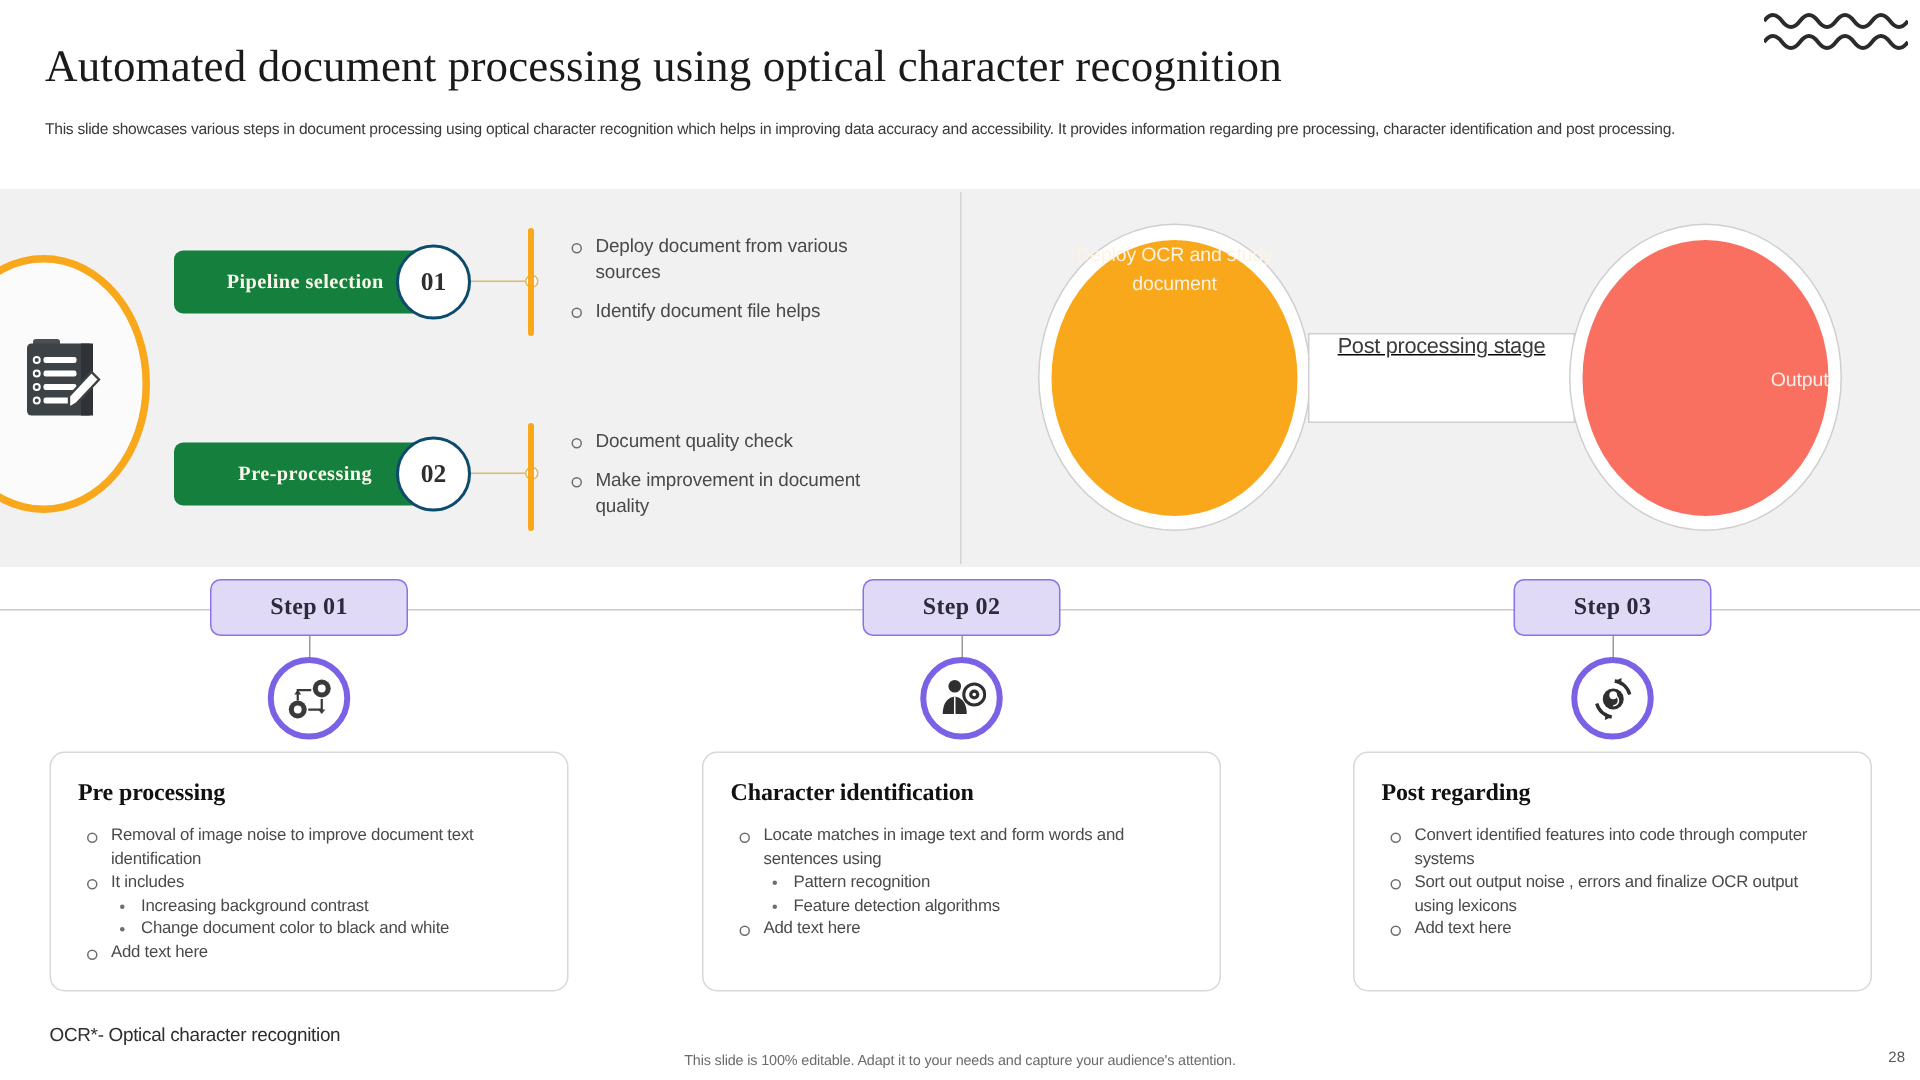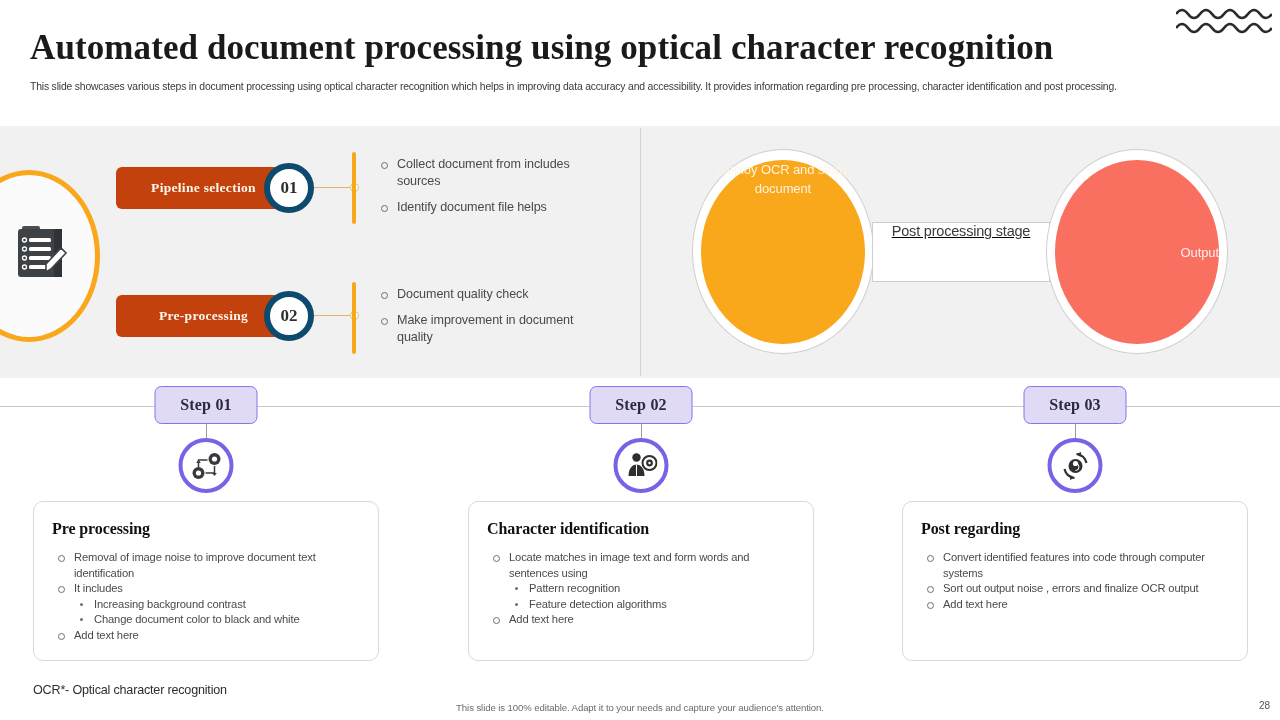--- a/index.html
+++ b/index.html
@@ -9,21 +9,21 @@
     font-family: "Liberation Sans", sans-serif;
     overflow: hidden;
   }
   .slide { position: relative; width: 1280px; height: 720px; background: #ffffff; }
 
   
   .wave-deco { position: absolute; top: 4px; right: 8px; width: 96px; height: 34px; }
   .slide-title {
     position: absolute; left: 30px; top: 28px; width: 1120px;
     font-family: "Liberation Serif", serif;
-    font-size: 35px; font-weight: 700; color: #1a1a1a; letter-spacing: .1px;
+    font-size: 30px; font-weight: 400; color: #1a1a1a; letter-spacing: .1px;
     white-space: nowrap;
   }
   .slide-subtitle {
     position: absolute; left: 30px; top: 80px; width: 1225px;
     font-size: 10.4px; line-height: 13.5px; color: #3b3b3b; letter-spacing: -.18px;
   }
 
   
   .top-panel {
     position: absolute; left: 0; top: 126px; width: 1280px; height: 252px;
@@ -41,30 +41,30 @@
     background: #fbfbfb; border: 5px solid #f9a71b;
   }
   .doc-icon { position: absolute; left: 16px; top: 222px; width: 52px; height: 60px; }
 
   
   .pipe-row { position: absolute; height: 50px; }
   .pipe-row.r1 { left: 116px; top: 163px; }
   .pipe-row.r2 { left: 116px; top: 291px; }
   .pipe-pill {
     position: absolute; left: 0; top: 4px; width: 175px; height: 42px;
-    background: #c2410c; border-radius: 6px;
+    background: #15803d; border-radius: 6px;
     display: flex; align-items: center; justify-content: center;
   }
   .pipe-pill span {
     font-family: "Liberation Serif", serif;
     font-size: 13.5px; font-weight: 700; color: #fff7ec; letter-spacing: .3px;
   }
   .pipe-num {
     position: absolute; left: 148px; top: 0; width: 50px; height: 50px;
-    border-radius: 50%; background: #ffffff; border: 6px solid #0c4a6e;
+    border-radius: 50%; background: #ffffff; border: 2px solid #0c4a6e;
     display: flex; align-items: center; justify-content: center;
     font-family: "Liberation Serif", serif; font-size: 17px; font-weight: 700; color: #2e2e2e;
   }
   .pipe-conn {
     position: absolute; left: 198px; top: 24px; width: 42px; height: 1px; background: #e0b968;
   }
   .pipe-dot {
     position: absolute; left: 234px; top: 20px; width: 9px; height: 9px;
     border-radius: 50%; background: #ffffff; border: 1px solid #e0b968;
   }
@@ -112,21 +112,21 @@
   
   .rail { position: absolute; left: 0; top: 406px; width: 1280px; height: 1px; background: #c9c9c9; }
 
   .step-col { position: absolute; top: 386px; width: 346px; }
   .step-col.c1 { left: 33px; }
   .step-col.c2 { left: 468px; }
   .step-col.c3 { left: 902px; }
 
   .step-badge {
     position: absolute; left: 50%; transform: translateX(-50%); top: 0;
-    width: 103px; height: 38px; border-radius: 7px;
+    width: 132px; height: 38px; border-radius: 7px;
     background: #e0daf6; border: 1px solid #8a73ea;
     display: flex; align-items: center; justify-content: center;
   }
   .step-badge span {
     font-family: "Liberation Serif", serif;
     font-size: 16px; font-weight: 700; color: #2b2b3d; letter-spacing: .2px;
   }
   .step-stem {
     position: absolute; left: 50%; top: 38px; width: 1px; height: 18px;
     background: #9a9a9a;
@@ -221,21 +221,21 @@
   <div class="pipe-row r1">
     <div class="pipe-pill">
       <span>Pipeline  selection</span>
     </div>
     <div class="pipe-num">01</div>
     <div class="pipe-conn"></div>
     <div class="pipe-dot"></div>
   </div>
   <div class="pipe-bar b1"></div>
   <div class="pipe-list l1">
-    <div class="pipe-li">Collect document from includes sources</div>
+    <div class="pipe-li">Deploy document from various sources</div>
     <div class="pipe-li">Identify  document file helps</div>
   </div>
 
   <div class="pipe-row r2">
     <div class="pipe-pill">
       <span>Pre-processing</span>
     </div>
     <div class="pipe-num">02</div>
     <div class="pipe-conn"></div>
     <div class="pipe-dot"></div>
@@ -327,20 +327,21 @@
         <path d="M17 4 l4.6 -2 l-.6 5 z" fill="#2f2f2f"></path>
         <path d="M5 19 A12 12 0 0 0 15 28" fill="none" stroke="#2f2f2f" stroke-width="2.2"></path>
         <path d="M15 28 l-4.6 2 l.6 -5 z" fill="#2f2f2f"></path>
       </svg>
     </div>
     <div class="card-purple-bar"></div>
     <div class="card">
       <div class="card-title">Post regarding</div>
       <div class="card-li">Convert  identified features into code through computer systems</div>
       <div class="card-li">Sort out output noise , errors and finalize OCR output</div>
+      <div class="card-li no-bullet" style="padding-left: 22px; --nb: 1;">using lexicons</div>
       <div class="card-li">Add text here</div>
     </div>
   </div>
 
   <div class="footnote">OCR*- Optical character recognition</div>
   <div class="editable-note">This slide is 100% editable. Adapt it to your needs and capture your audience's attention.</div>
   <div class="page-num">28</div>
 
 </div>
 

